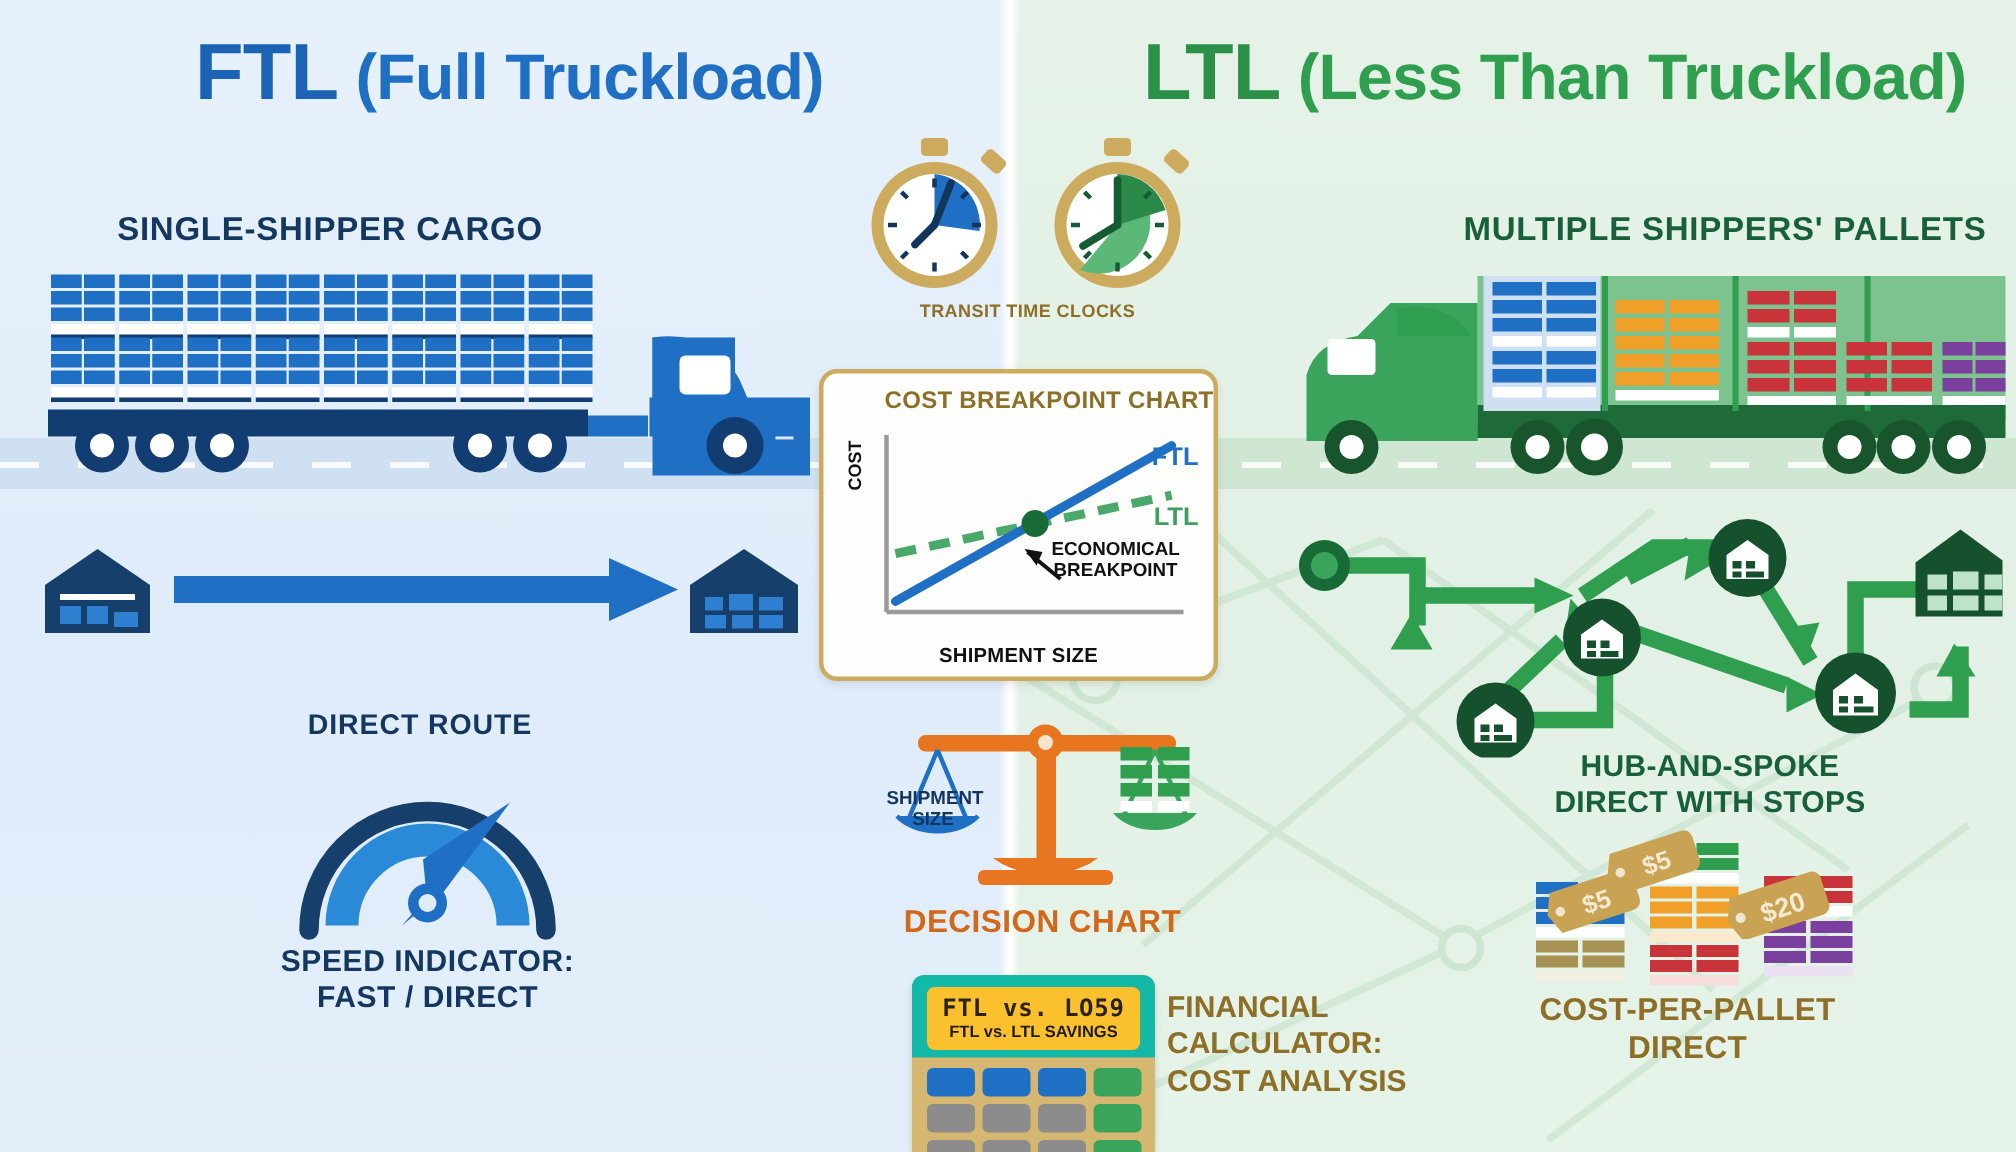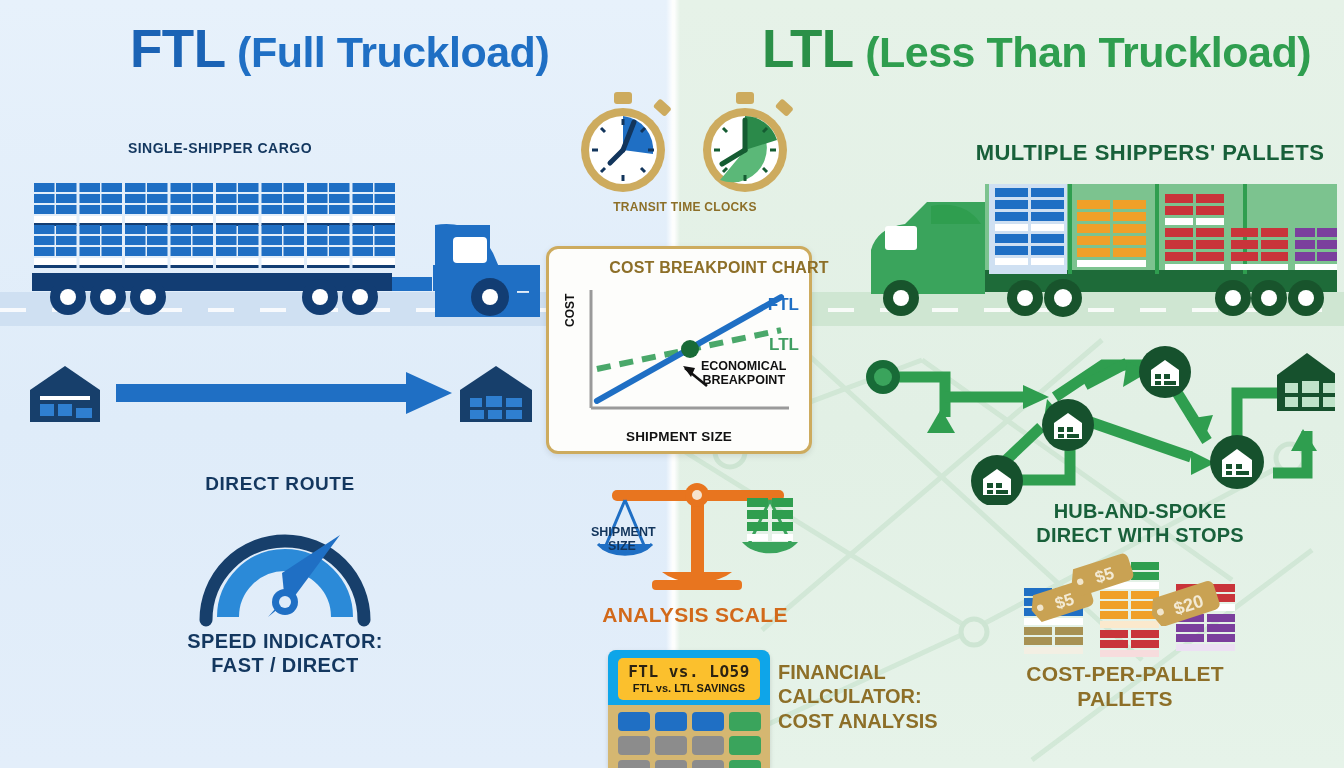--- a/index.html
+++ b/index.html
@@ -37,52 +37,52 @@
   .title-ftl .abbr { color:#1b63b5; }
   .title-ltl .abbr { color:#2b9048; }
 
   
   .lbl { position:absolute; font-weight:bold; text-align:center; line-height:1.18; white-space:pre-line; }
   .lbl-blue  { color:#13375f; }
   .lbl-green { color:#18603a; }
   .lbl-gold  { color:#8d6f28; }
   .lbl-orange{ color:#d2691a; }
 
-  #lbl-single   { left:40px;  top:140px; width:360px; font-size:14px; letter-spacing:.5px; }
+  #lbl-single   { left:40px;  top:140px; width:360px; font-size:22px; letter-spacing:.5px; }
   #lbl-multi    { left:960px; top:140px; width:380px; font-size:22px; letter-spacing:.5px; }
   #lbl-direct   { left:130px; top:440px; width:300px; font-size:19px; letter-spacing:.6px;margin-top:33px; }
   #lbl-speed    { left:140px; top:630px; width:290px; font-size:20px; letter-spacing:.4px; }
   #lbl-transit  { left:555px; top:200px; width:260px; font-size:12px; letter-spacing:.3px; }
   #lbl-decision { left:585px; top:603px; width:220px; font-size:21px; letter-spacing:.3px; }
   #lbl-calc     { left:778px; top:660px; width:170px; font-size:20px; text-align:left; line-height:1.22; }
   #lbl-hub      { left:1015px; top:500px; width:250px; font-size:20px; letter-spacing:.2px; }
   #lbl-cpp      { left:1000px; top:662px; width:250px; font-size:21px; letter-spacing:.2px; }
 
   
   #chart-card {
     position:absolute; left:546px; top:246px; width:266px; height:208px;
     background:#fdfdfb; border:3px solid #cdab5e; border-radius:12px;
     box-shadow:0 2px 6px rgba(0,0,0,.10);
   }
-  #chart-title { position:absolute; top:10px; left:0; width:100%; text-align:center;
-                 font-size:16px; font-weight:bold; color:#8d6f28; letter-spacing:.2px;margin-left:40px; }
+  #chart-title { position:absolute; top:10px; left:0; width:100%; text-align:right;
+                 font-size:16px; font-weight:bold; color:#8d6f28; letter-spacing:.2px; }
   #chart-svg { position:absolute; left:8px; top:33px; }
   .legend-ftl { position:absolute; right:10px; top:46px; font-size:17px; font-weight:bold; color:#1f6fc4; }
   .legend-ltl { position:absolute; right:10px; top:86px; font-size:17px; font-weight:bold; color:#3f9e62; }
   .bp-note { position:absolute; left:152px; top:110px; font-size:12.5px; font-weight:bold; color:#111;
              line-height:1.12; white-space:pre-line;text-align:center; }
   .ax-cost { position:absolute; left:14px; top:78px; font-size:12px; font-weight:bold; color:#111;
              transform:rotate(-90deg); transform-origin:left top; }
   .ax-size { position:absolute; left:0; top:180px; width:100%; text-align:center;
              font-size:13.5px; font-weight:bold; color:#111; letter-spacing:.2px; }
 
   
   #calculator { position:absolute; left:608px; top:650px; width:162px; height:118px;
                 background:#d5b771; border-radius:9px 9px 0 0; box-shadow:0 2px 5px rgba(0,0,0,.14); }
-  #calc-top { position:absolute; left:0; top:0; width:100%; height:55px; background:#0ea5e9; border-radius:8px 8px 0 0; }
+  #calc-top { position:absolute; left:0; top:0; width:100%; height:55px; background:#14b8a6; border-radius:8px 8px 0 0; }
   #calc-screen { position:absolute; left:10px; top:8px; width:142px; height:42px; background:#fbc02d; border-radius:5px; }
   #calc-lcd { position:absolute; top:4px; left:0; width:100%; text-align:center;
               font-family:"DejaVu Sans Mono", monospace; font-size:16px; font-weight:bold; color:#2b2212; letter-spacing:.5px; }
   #calc-sub { position:absolute; top:24px; left:0; width:100%; text-align:center;
               font-size:11px; font-weight:bold; color:#1c1a10; }
   .calc-keys { position:absolute; left:10px; top:62px; display:grid; grid-template-columns:repeat(4,32px);
                grid-auto-rows:19px; gap:5px; }
   .key { border-radius:4px; }
   .key.b { background:#1f6fc4; } .key.g { background:#3aa45c; } .key.s { background:#8c8c8c; }
 
@@ -427,21 +427,21 @@
           <rect x="182" y="38" width="21" height="9"></rect>
         <rect x="157" y="50" width="21" height="9"></rect>
           <rect x="182" y="50" width="21" height="9"></rect>
         <rect x="157" y="62" width="21" height="7" fill="#ffffff"></rect>
           <rect x="182" y="62" width="21" height="7" fill="#ffffff"></rect>
       </g>
     </g>
   </svg>
   <div style="position:absolute;left:591px;top:525px;width:62px;text-align:center;font-size:12.5px;font-weight:bold;color:#12355c;line-height:1.15;white-space:pre-line;">SHIPMENT
 SIZE</div>
-  <div class="lbl lbl-orange" id="lbl-decision">ANALYSIS SCALE</div>
+  <div class="lbl lbl-orange" id="lbl-decision">DECISION CHART</div>
 
   <div id="calculator">
     <div id="calc-top">
       <div id="calc-screen">
         <div id="calc-lcd">FTL vs. LO59</div>
         <div id="calc-sub">FTL vs. LTL SAVINGS</div>
       </div>
     </div>
     <div class="calc-keys">
       <div class="key b"></div>
@@ -727,15 +727,15 @@
     </g>
   </svg>
   <svg class="svgbox" style="left:1148px; top:580px;" width="80" height="46" viewBox="0 0 80 46">
     <g transform="rotate(-18 40 23)">
       <path d="M8 8 h56 a6 6 0 0 1 6 6 v18 a6 6 0 0 1 -6 6 h-56 l-6 -15 z" fill="#c9a253"></path>
       <circle cx="11" cy="23" r="3.4" fill="#f1e6cd"></circle>
       <text x="40" y="31" font-family="Liberation Sans, sans-serif" font-size="18" font-weight="bold" fill="#f3ead4" text-anchor="middle">$20</text>
     </g>
   </svg>
   <div class="lbl lbl-gold" id="lbl-cpp">COST-PER-PALLET
-PALLETS</div>
+DIRECT</div>
 
 </div>
 
 </body></html>

